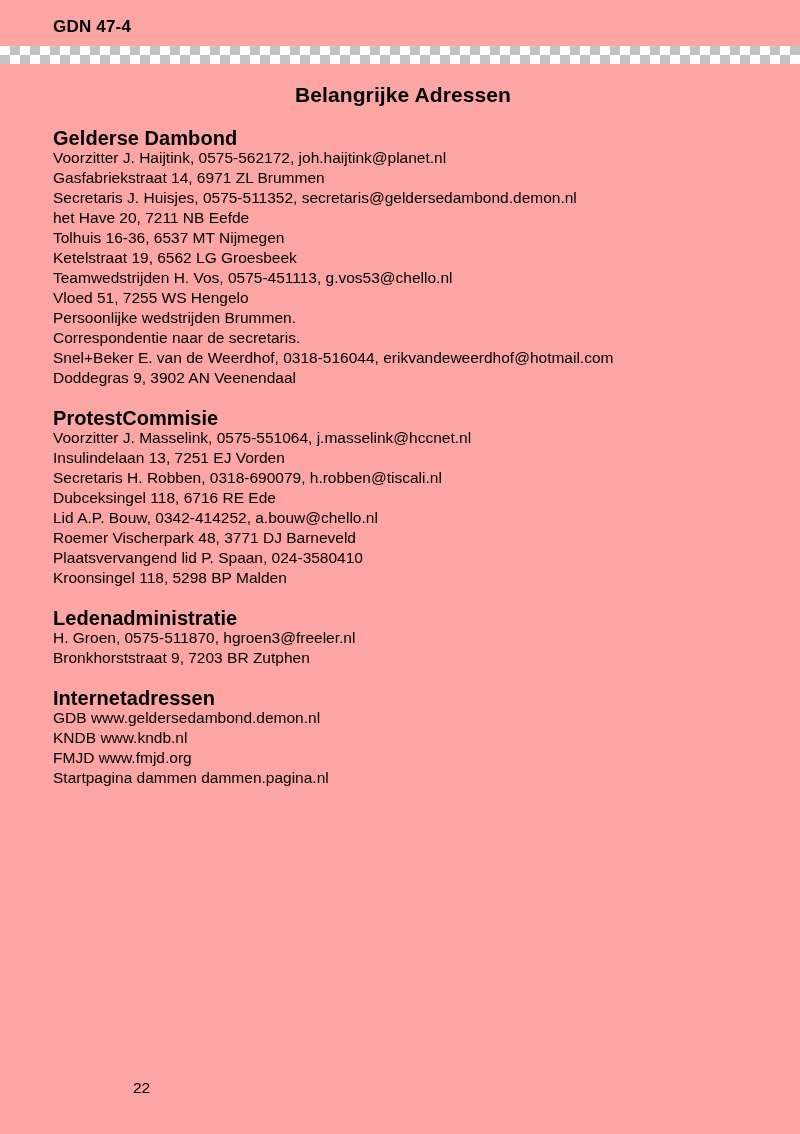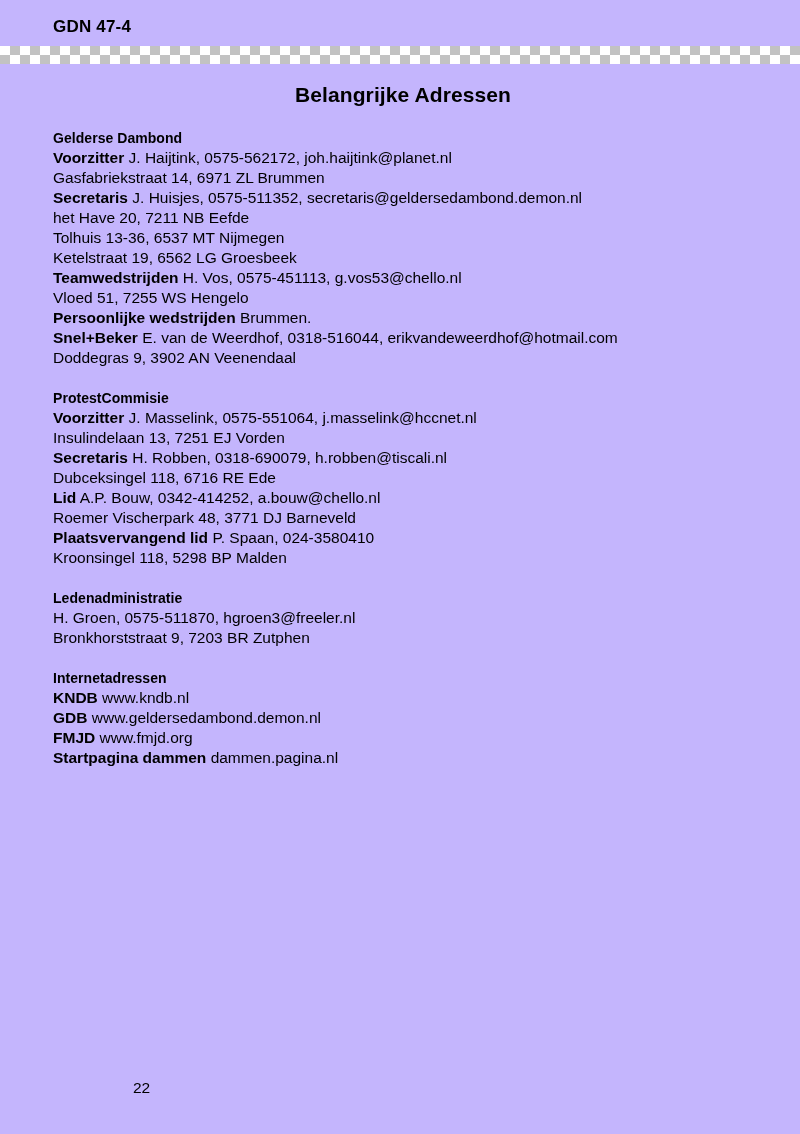--- a/index.html
+++ b/index.html
@@ -10,21 +10,21 @@
   }
   body {
     font-family: "Liberation Sans", sans-serif;
     color: #000000;
     -webkit-font-smoothing: antialiased;
   }
   .page {
     position: relative;
     width: 800px;
     height: 1134px;
-    background: #c4b5fd;
+    background: #fca5a5;
     overflow: hidden;
     box-sizing: border-box;
   }
 
   
   .running-head {
     position: absolute;
     left: 53px;
     top: 16px;
     font-size: 17px;
@@ -67,35 +67,35 @@
   }
 
   .section {
     margin: 0 0 20px 0;
   }
   .section:last-of-type {
     margin-bottom: 0;
   }
 
   h2.section-title {
-    font-size: 14px;
+    font-size: 20px;
     font-weight: bold;
     line-height: 20px;
     margin: 0;
     letter-spacing: 0.05px;
   }
 
   .entry-line {
     font-size: 15.5px;
     line-height: 20px;
     margin: 0;
     white-space: nowrap;
   }
   .entry-line .role {
-    font-weight: bold;
+    font-weight: normal;
     text-align: center;
   }
   .entry-line .detail {
     font-weight: normal;
   }
   .entry-line .role + .detail::before {
     content: " ";
   }
 
   
@@ -120,25 +120,26 @@
 
     <h1 class="doc-title">Belangrijke Adressen</h1>
 
     <div id="sections-container">
         <div class="section">
           <h2 class="section-title">Gelderse Dambond</h2>
           <div class="entry-line"><span class="role">Voorzitter</span><span class="detail">J. Haijtink, 0575-562172, joh.haijtink@planet.nl</span></div>
           <div class="entry-line"><span class="detail">Gasfabriekstraat 14, 6971 ZL Brummen</span></div>
           <div class="entry-line"><span class="role">Secretaris</span><span class="detail">J. Huisjes, 0575-511352, secretaris@geldersedambond.demon.nl</span></div>
           <div class="entry-line"><span class="detail">het Have 20, 7211 NB Eefde</span></div>
-          <div class="entry-line"><span class="detail">Tolhuis 13-36, 6537 MT Nijmegen</span></div>
+          <div class="entry-line"><span class="detail">Tolhuis 16-36, 6537 MT Nijmegen</span></div>
           <div class="entry-line"><span class="detail">Ketelstraat 19, 6562 LG Groesbeek</span></div>
           <div class="entry-line"><span class="role">Teamwedstrijden</span><span class="detail">H. Vos, 0575-451113, g.vos53@chello.nl</span></div>
           <div class="entry-line"><span class="detail">Vloed 51, 7255 WS Hengelo</span></div>
           <div class="entry-line"><span class="role">Persoonlijke wedstrijden</span><span class="detail">Brummen.</span></div>
+          <div class="entry-line"><span class="detail">Correspondentie naar de secretaris.</span></div>
           <div class="entry-line"><span class="role">Snel+Beker</span><span class="detail">E. van de Weerdhof, 0318-516044, erikvandeweerdhof@hotmail.com</span></div>
           <div class="entry-line"><span class="detail">Doddegras 9, 3902 AN Veenendaal</span></div>
         </div>
         <div class="section">
           <h2 class="section-title">ProtestCommisie</h2>
           <div class="entry-line"><span class="role">Voorzitter</span><span class="detail">J. Masselink, 0575-551064, j.masselink@hccnet.nl</span></div>
           <div class="entry-line"><span class="detail">Insulindelaan 13, 7251 EJ Vorden</span></div>
           <div class="entry-line"><span class="role">Secretaris</span><span class="detail">H. Robben, 0318-690079, h.robben@tiscali.nl</span></div>
           <div class="entry-line"><span class="detail">Dubceksingel 118, 6716 RE Ede</span></div>
           <div class="entry-line"><span class="role">Lid</span><span class="detail">A.P. Bouw, 0342-414252, a.bouw@chello.nl</span></div>
@@ -146,22 +147,22 @@
           <div class="entry-line"><span class="role">Plaatsvervangend lid</span><span class="detail">P. Spaan, 024-3580410</span></div>
           <div class="entry-line"><span class="detail">Kroonsingel 118, 5298 BP Malden</span></div>
         </div>
         <div class="section">
           <h2 class="section-title">Ledenadministratie</h2>
           <div class="entry-line"><span class="detail">H. Groen, 0575-511870, hgroen3@freeler.nl</span></div>
           <div class="entry-line"><span class="detail">Bronkhorststraat 9, 7203 BR Zutphen</span></div>
         </div>
         <div class="section">
           <h2 class="section-title">Internetadressen</h2>
+          <div class="entry-line"><span class="role">GDB</span><span class="detail">www.geldersedambond.demon.nl</span></div>
           <div class="entry-line"><span class="role">KNDB</span><span class="detail">www.kndb.nl</span></div>
-          <div class="entry-line"><span class="role">GDB</span><span class="detail">www.geldersedambond.demon.nl</span></div>
           <div class="entry-line"><span class="role">FMJD</span><span class="detail">www.fmjd.org</span></div>
           <div class="entry-line"><span class="role">Startpagina dammen</span><span class="detail">dammen.pagina.nl</span></div>
         </div>
       </div>
 
   </div>
 
   <div class="folio">22</div>
 
 </div>

